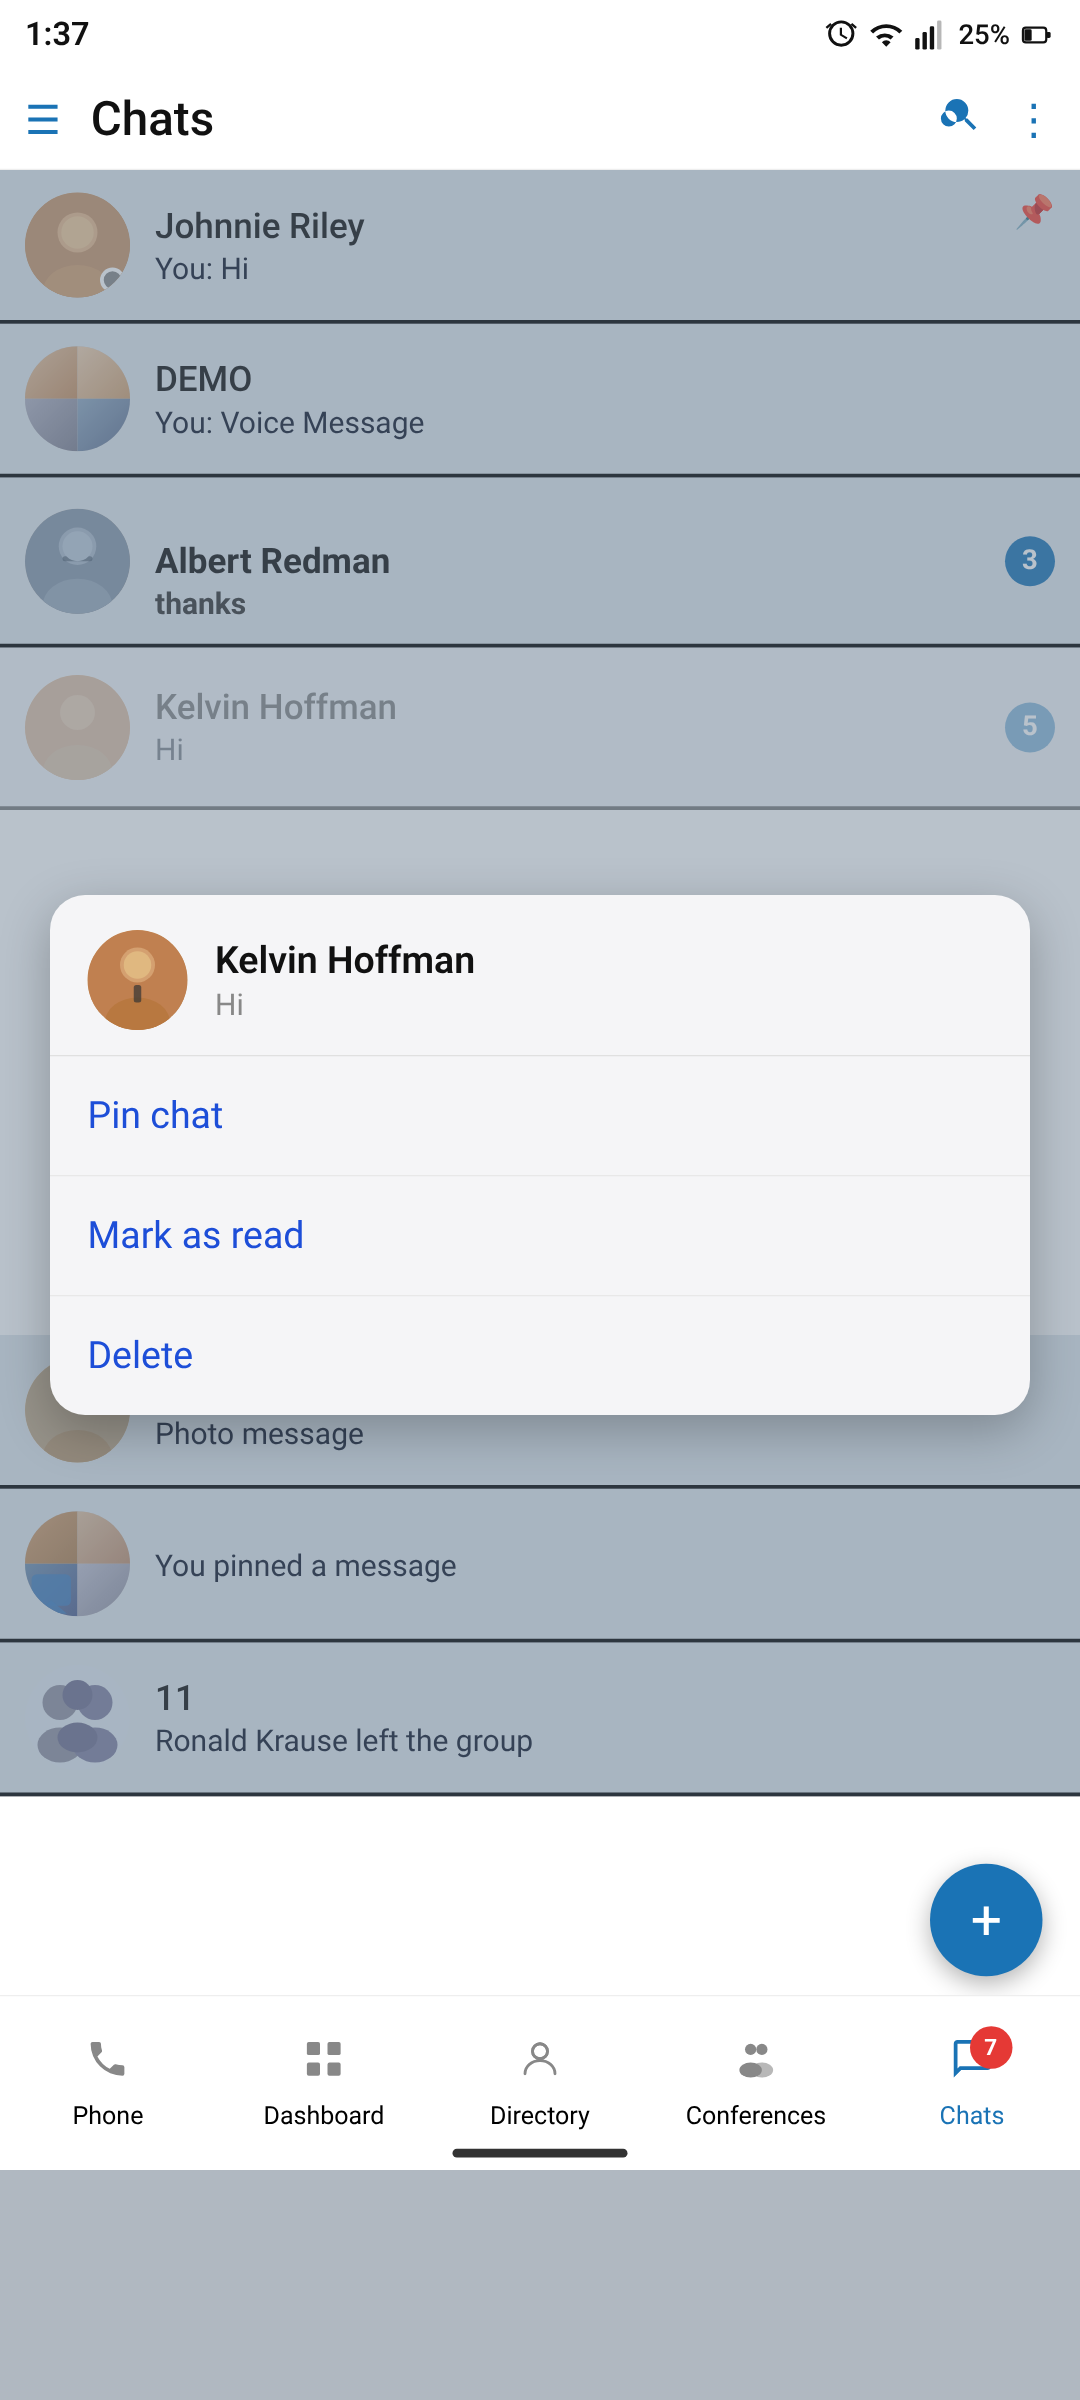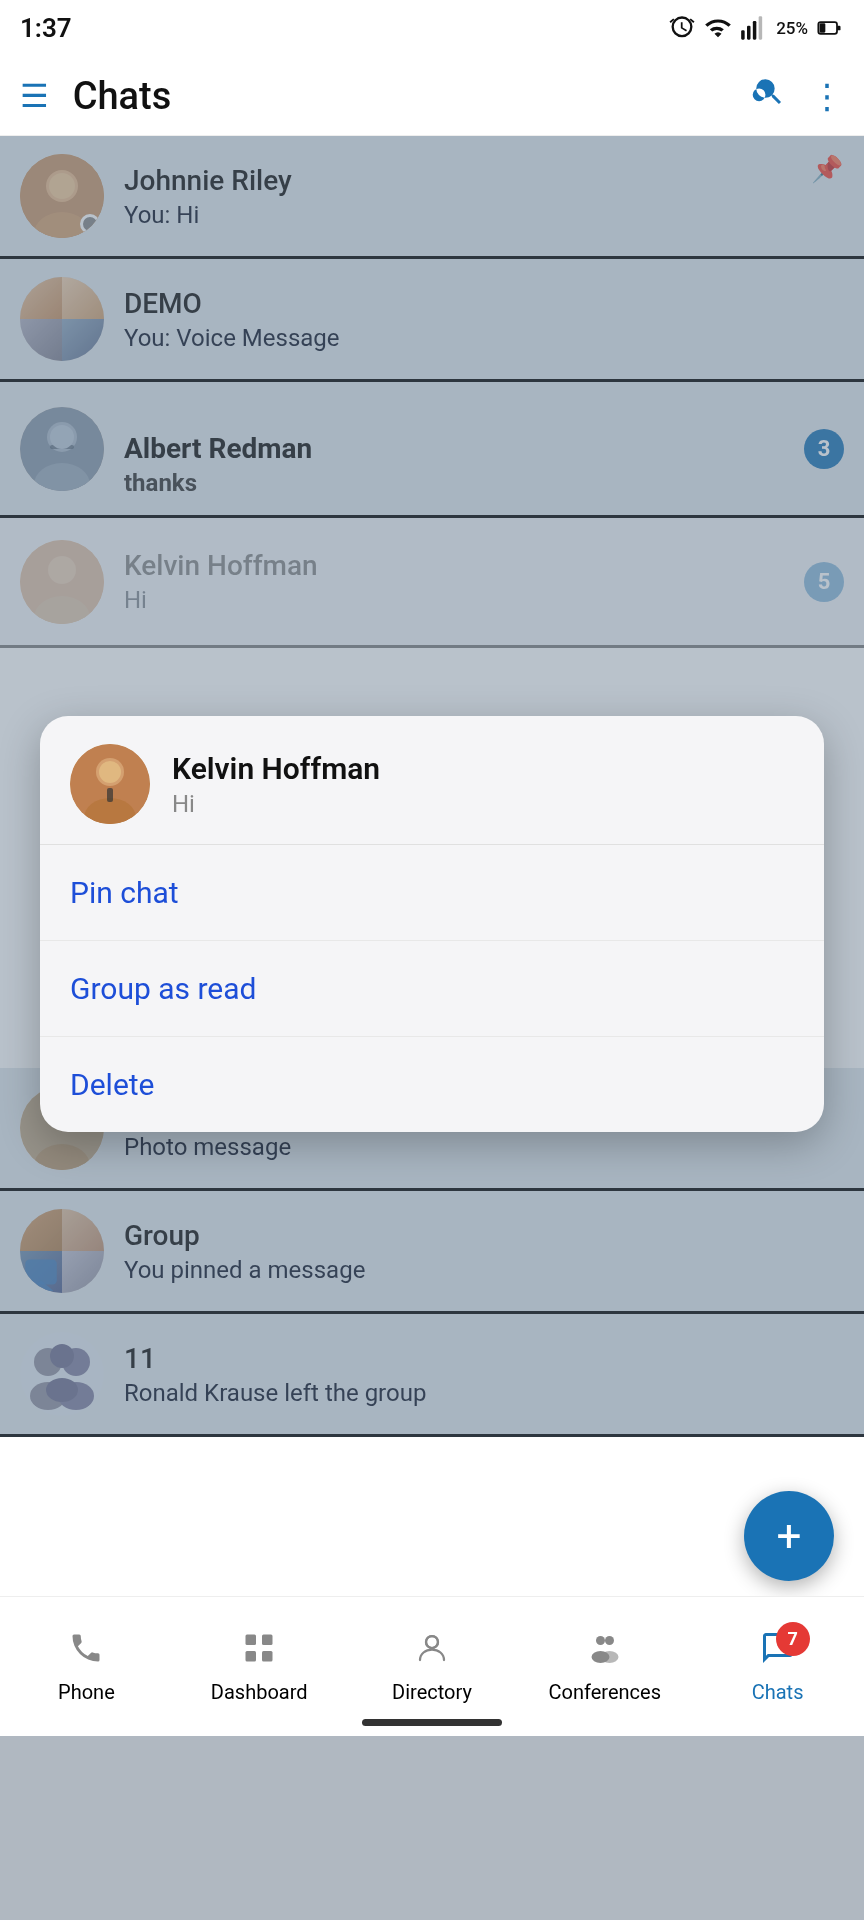--- a/index.html
+++ b/index.html
@@ -339,21 +339,21 @@
     <svg width="28" height="28" viewBox="0 0 24 24" fill="#111">
       <path d="M1 9l2 2c5-5 13-5 18 0l2-2A16 16 0 001 9zm4 4l2 2a7 7 0 018 0l2-2a10 10 0 00-12 0zm4 4l3 3 3-3a4 4 0 00-6 0z"></path>
     </svg>
 
     <svg width="28" height="28" viewBox="0 0 24 24" fill="#111">
       <rect x="1" y="14" width="3" height="8" rx="1"></rect>
       <rect x="6" y="10" width="3" height="12" rx="1"></rect>
       <rect x="11" y="6" width="3" height="16" rx="1"></rect>
       <rect x="16" y="2" width="3" height="20" rx="1" opacity="0.3"></rect>
     </svg>
-    <span style="font-size:17px;font-weight:500">25%</span>
+    <span style="font-size:22px;font-weight:500">25%</span>
 
     <svg width="28" height="28" viewBox="0 0 24 24" fill="#111">
       <rect x="2" y="7" width="16" height="10" rx="2" stroke="#111" stroke-width="1.5" fill="none"></rect>
       <rect x="3" y="8" width="5" height="8" fill="#111" rx="1"></rect>
       <rect x="18" y="10" width="3" height="4" rx="1" fill="#111"></rect>
     </svg>
   </div>
 </div>
 
 <div class="top-bar">
@@ -448,21 +448,21 @@
 
             <rect x="37" y="44" width="6" height="14" rx="2" fill="#333" opacity="0.7"></rect>
           </svg>
         </div>
         <div>
           <div class="context-name">Kelvin Hoffman</div>
           <div class="context-preview">Hi</div>
         </div>
       </div>
       <div class="context-option">Pin chat</div>
-      <div class="context-option">Group as read</div>
+      <div class="context-option">Mark as read</div>
       <div class="context-option">Delete</div>
     </div>
 
     <div class="chat-item" style="margin-top: 420px; background:rgba(180,195,210,0.4)">
       <div class="avatar avatar-person5">
         <svg viewBox="0 0 84 84" xmlns="http://www.w3.org/2000/svg">
           <circle cx="42" cy="42" r="42" fill="#c0a888"></circle>
           <circle cx="42" cy="28" r="16" fill="#d8c0a0"></circle>
           <ellipse cx="42" cy="80" rx="28" ry="22" fill="#b89870"></ellipse>
           <circle cx="42" cy="28" r="12" fill="#e8d0b0"></circle>
@@ -482,21 +482,20 @@
           <div class="avatar-grid-cell" style="background:linear-gradient(135deg,#7090b0,#506090); display:flex;align-items:center;justify-content:center;">
             <svg viewBox="0 0 40 40" width="40" height="40">
               <rect x="5" y="8" width="30" height="24" rx="4" fill="#4080c0" opacity="0.8"></rect>
               <polygon points="20,28 8,38 32,38" fill="#4080c0" opacity="0.8"></polygon>
             </svg>
           </div>
           <div class="avatar-grid-cell" style="background:linear-gradient(135deg,#c0c0d0,#9090a0)"></div>
         </div>
       </div>
       <div class="chat-info">
-        <div class="chat-name">Group</div>
         <div class="chat-preview">You pinned a message</div>
       </div>
     </div>
 
     <div class="chat-item" style="background:rgba(180,195,210,0.4)">
       <div class="avatar" style="background:#e0e8f0; display:flex; align-items:center; justify-content:center;">
         <svg viewBox="0 0 84 84" width="84" height="84" xmlns="http://www.w3.org/2000/svg">
 
           <circle cx="28" cy="30" r="14" fill="#9090a0"></circle>
           <ellipse cx="28" cy="64" rx="18" ry="14" fill="#9090a0"></ellipse>

